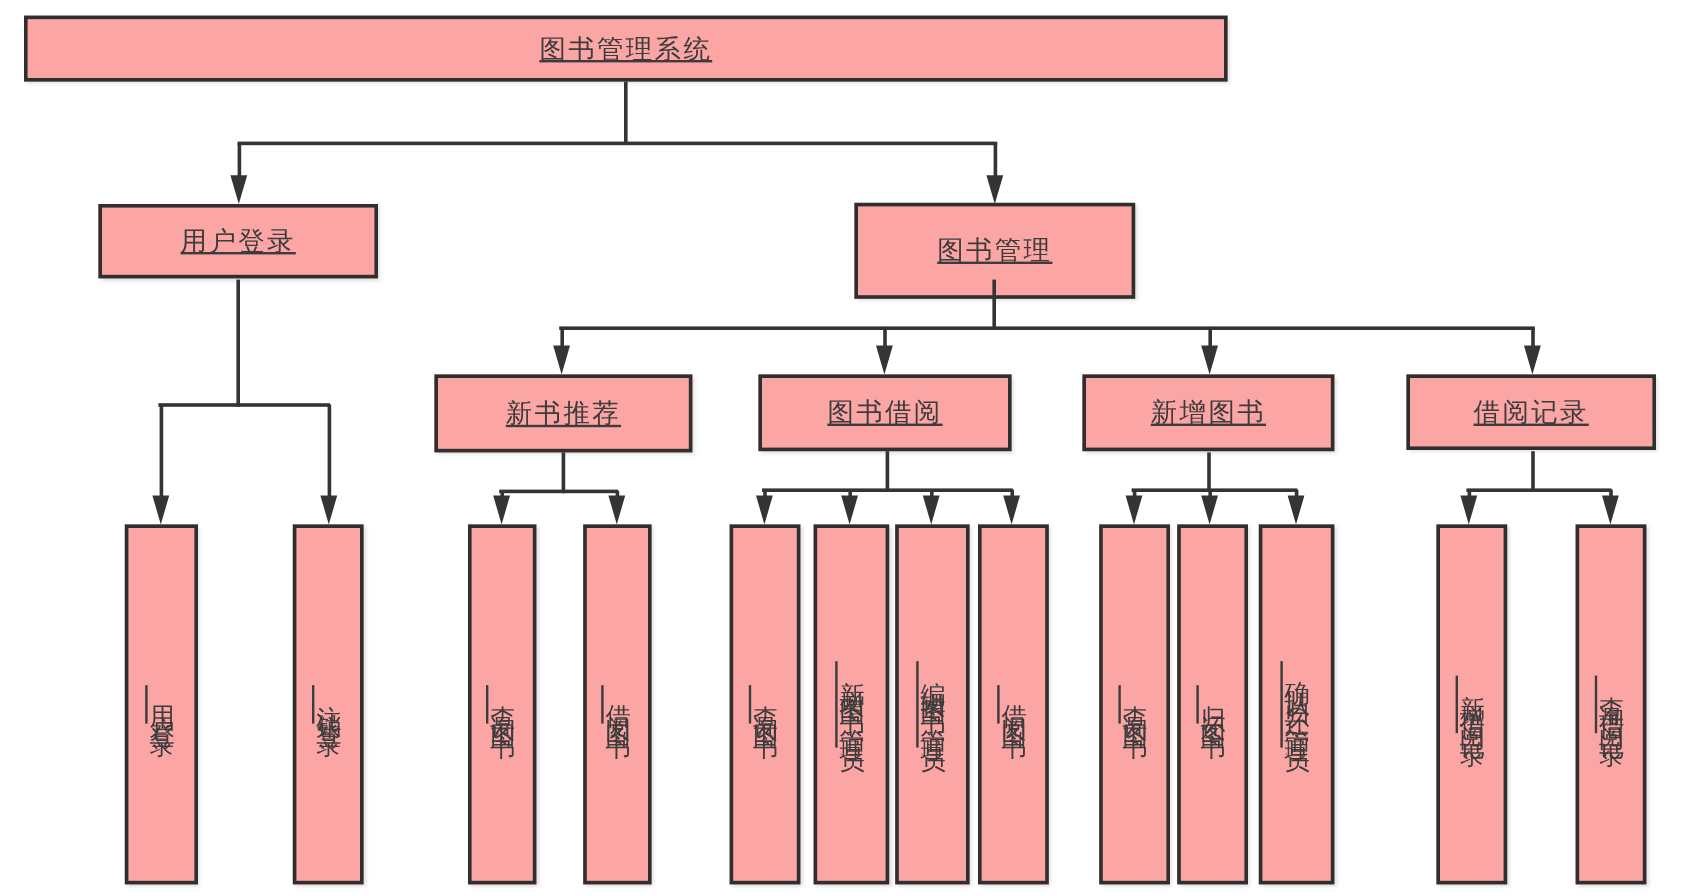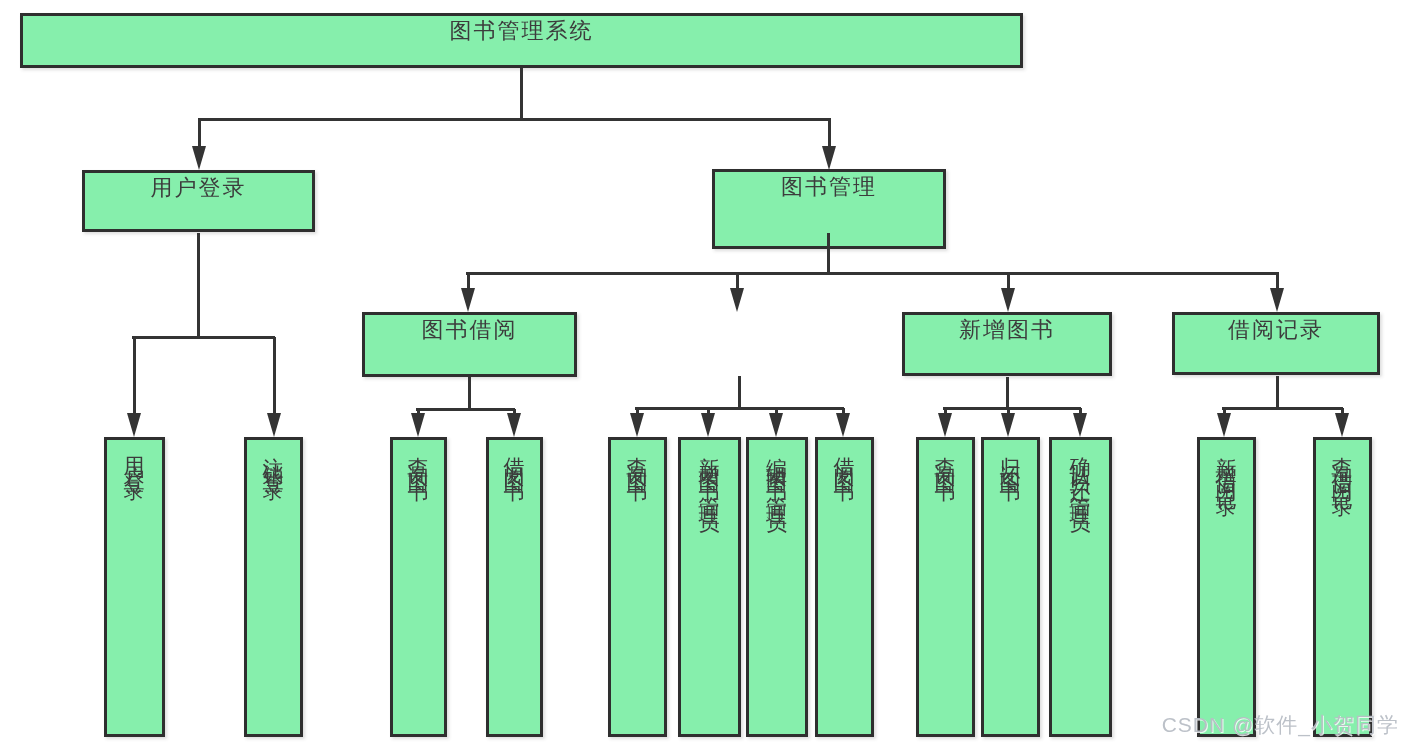--- a/index.html
+++ b/index.html
@@ -3,24 +3,25 @@
 <meta charset="utf-8">
 <style>
   :root{
     --line:#343434; --box-border:#2f2f2f; --text:#3c3c3c;
     --watermark:#b9bec6; --background:#ffffff;
   }
   html,body{margin:0;padding:0;}
   body{background:var(--background);font-family:"Liberation Sans","DejaVu Sans",sans-serif;}
   .canvas{position:relative;width:1405px;height:747px;background:var(--background);overflow:hidden;}
   .node{
-    position:absolute;background:#86efac;border:3px solid var(--box-border);
-    box-sizing:border-box;display:flex;justify-content:center;
+    position:absolute;background:#fca5a5;border:3px solid var(--box-border);
+    box-sizing:border-box;display:flex;align-items:center;justify-content:center;
     color:var(--text);font-size:22px;letter-spacing:2px;
     box-shadow:2px 2px 3px rgba(70,70,70,0.18);
+    text-decoration:underline;
   }
   .leaf span{
     writing-mode:vertical-rl;text-orientation:mixed;
     font-size:21px;line-height:1;letter-spacing:8px;
   }
   .vl{position:absolute;width:3px;background:var(--line);}
   .hl{position:absolute;height:3px;background:var(--line);}
   .arrow{
     position:absolute;width:0;height:0;
     border-left:7px solid transparent;border-right:7px solid transparent;
@@ -42,20 +43,23 @@
   </div>
 
   <div class="node" style="left:82px;top:170px;width:233px;height:62px;">
     <span>用户登录</span>
   </div>
   <div class="node" style="left:712px;top:169px;width:234px;height:80px;">
     <span>图书管理</span>
   </div>
 
   <div class="node" style="left:362px;top:312px;width:215px;height:65px;">
+    <span>新书推荐</span>
+  </div>
+  <div class="node" style="left:632px;top:312px;width:211px;height:64px;">
     <span>图书借阅</span>
   </div>
   <div class="node" style="left:902px;top:312px;width:210px;height:64px;">
     <span>新增图书</span>
   </div>
   <div class="node" style="left:1172px;top:312px;width:208px;height:63px;">
     <span>借阅记录</span>
   </div>
 
   <div class="node leaf" style="left:104px;top:437px;width:61px;height:300px;">
@@ -154,14 +158,13 @@
   <div class="vl" style="left:1079px;top:408px;height:6px;"></div>
   <div class="arrow" style="left:1073px;top:413px;"></div>
 
   <div class="vl" style="left:1276px;top:376px;height:34px;"></div>
   <div class="hl" style="left:1222px;top:407px;width:121px;"></div>
   <div class="vl" style="left:1223px;top:408px;height:6px;"></div>
   <div class="arrow" style="left:1217px;top:413px;"></div>
   <div class="vl" style="left:1341px;top:408px;height:6px;"></div>
   <div class="arrow" style="left:1335px;top:413px;"></div>
 
-  <div class="watermark">CSDN @软件_小贺同学</div>
 </div>
 
 </body></html>

